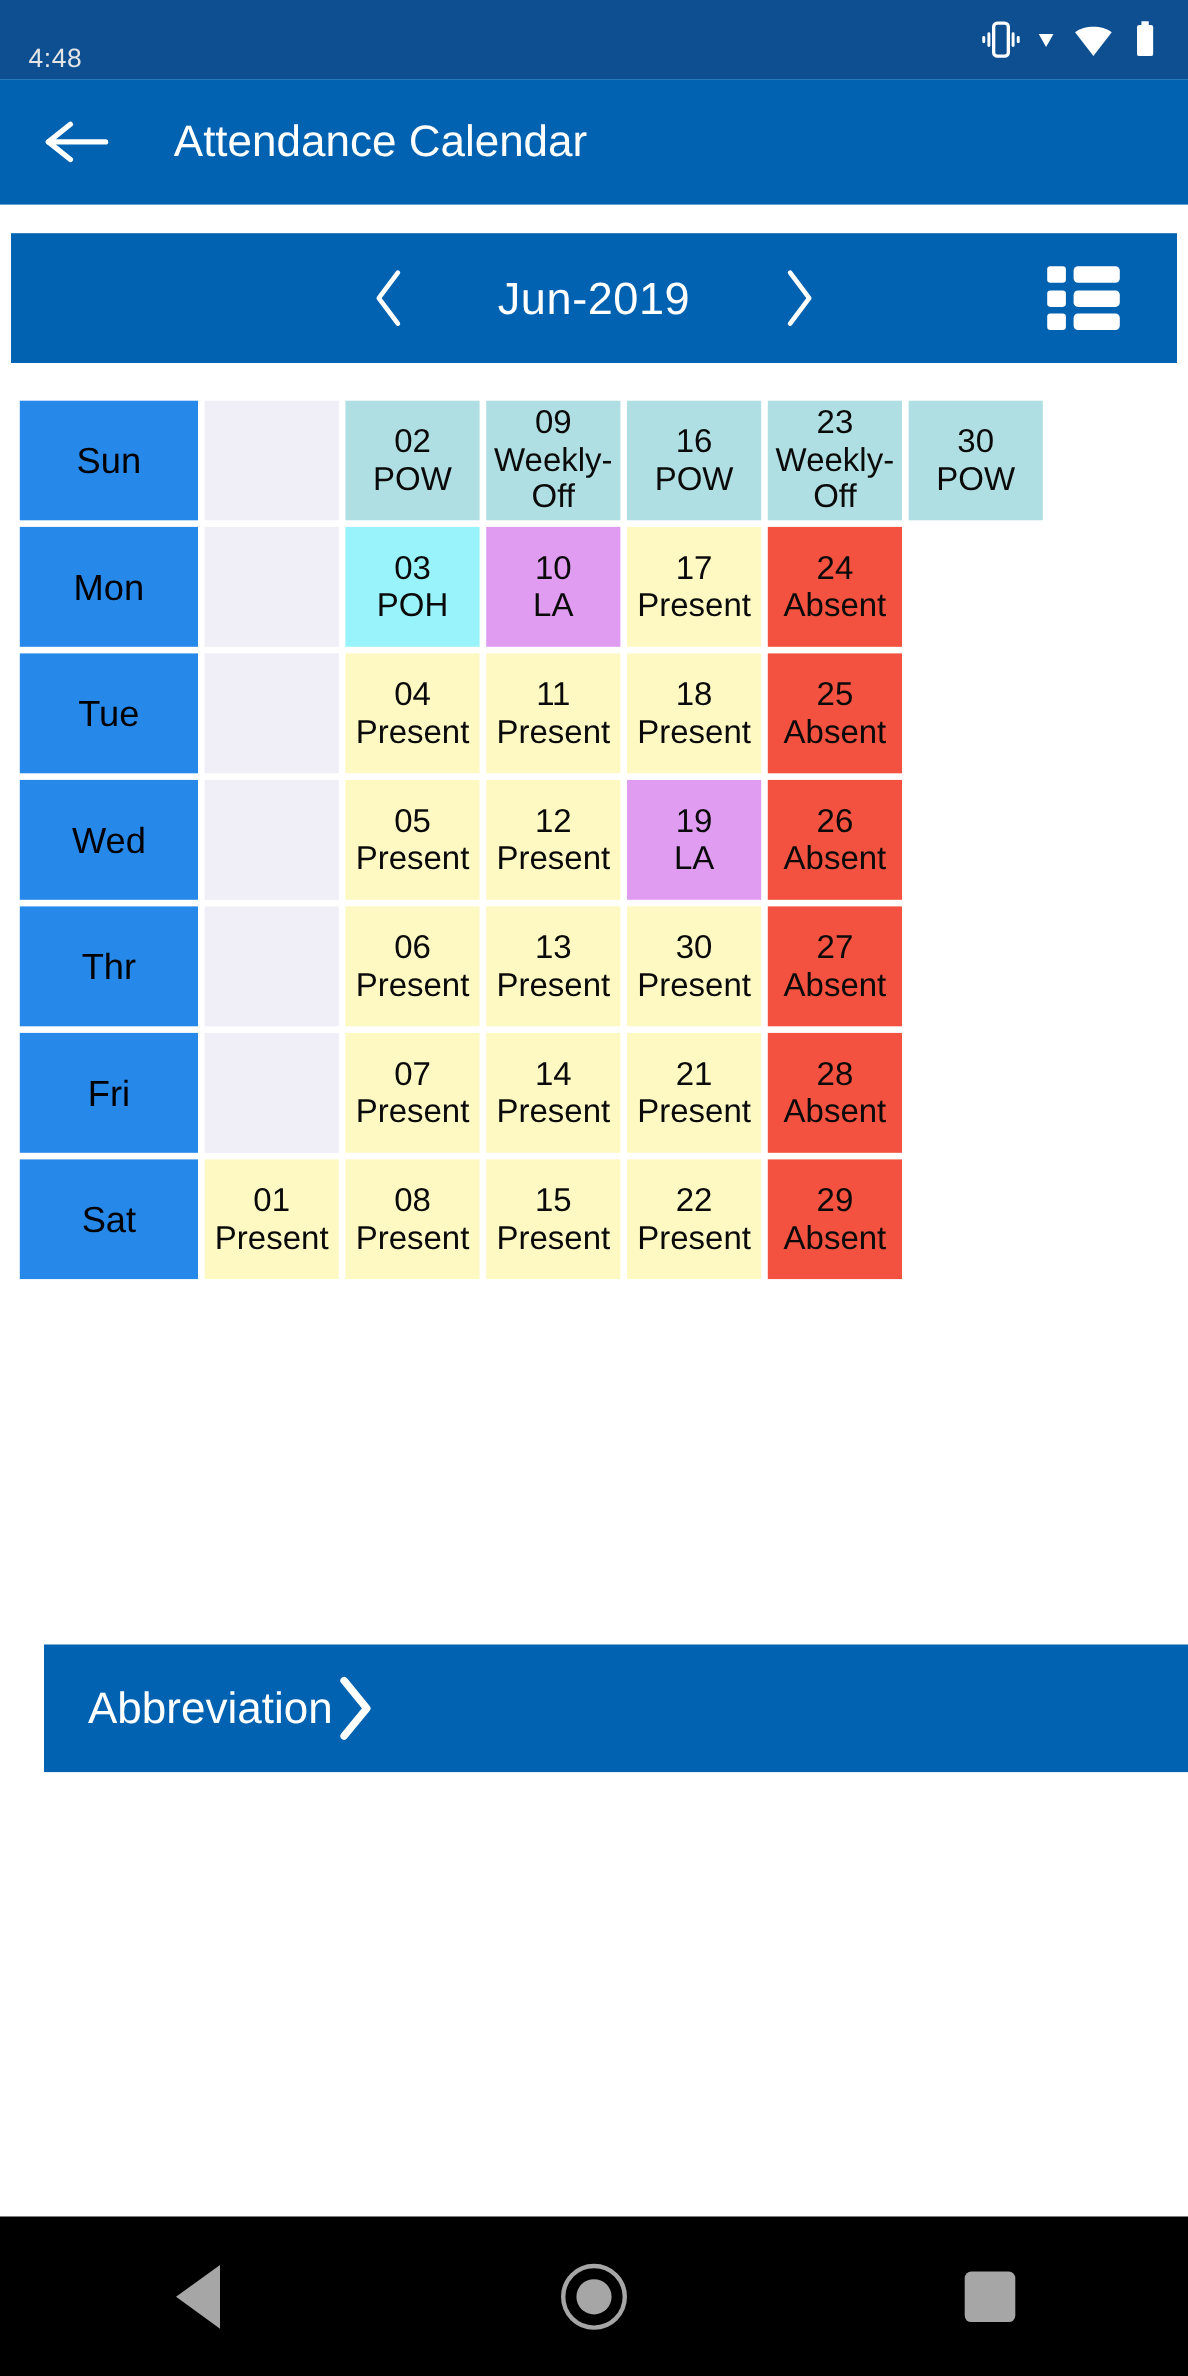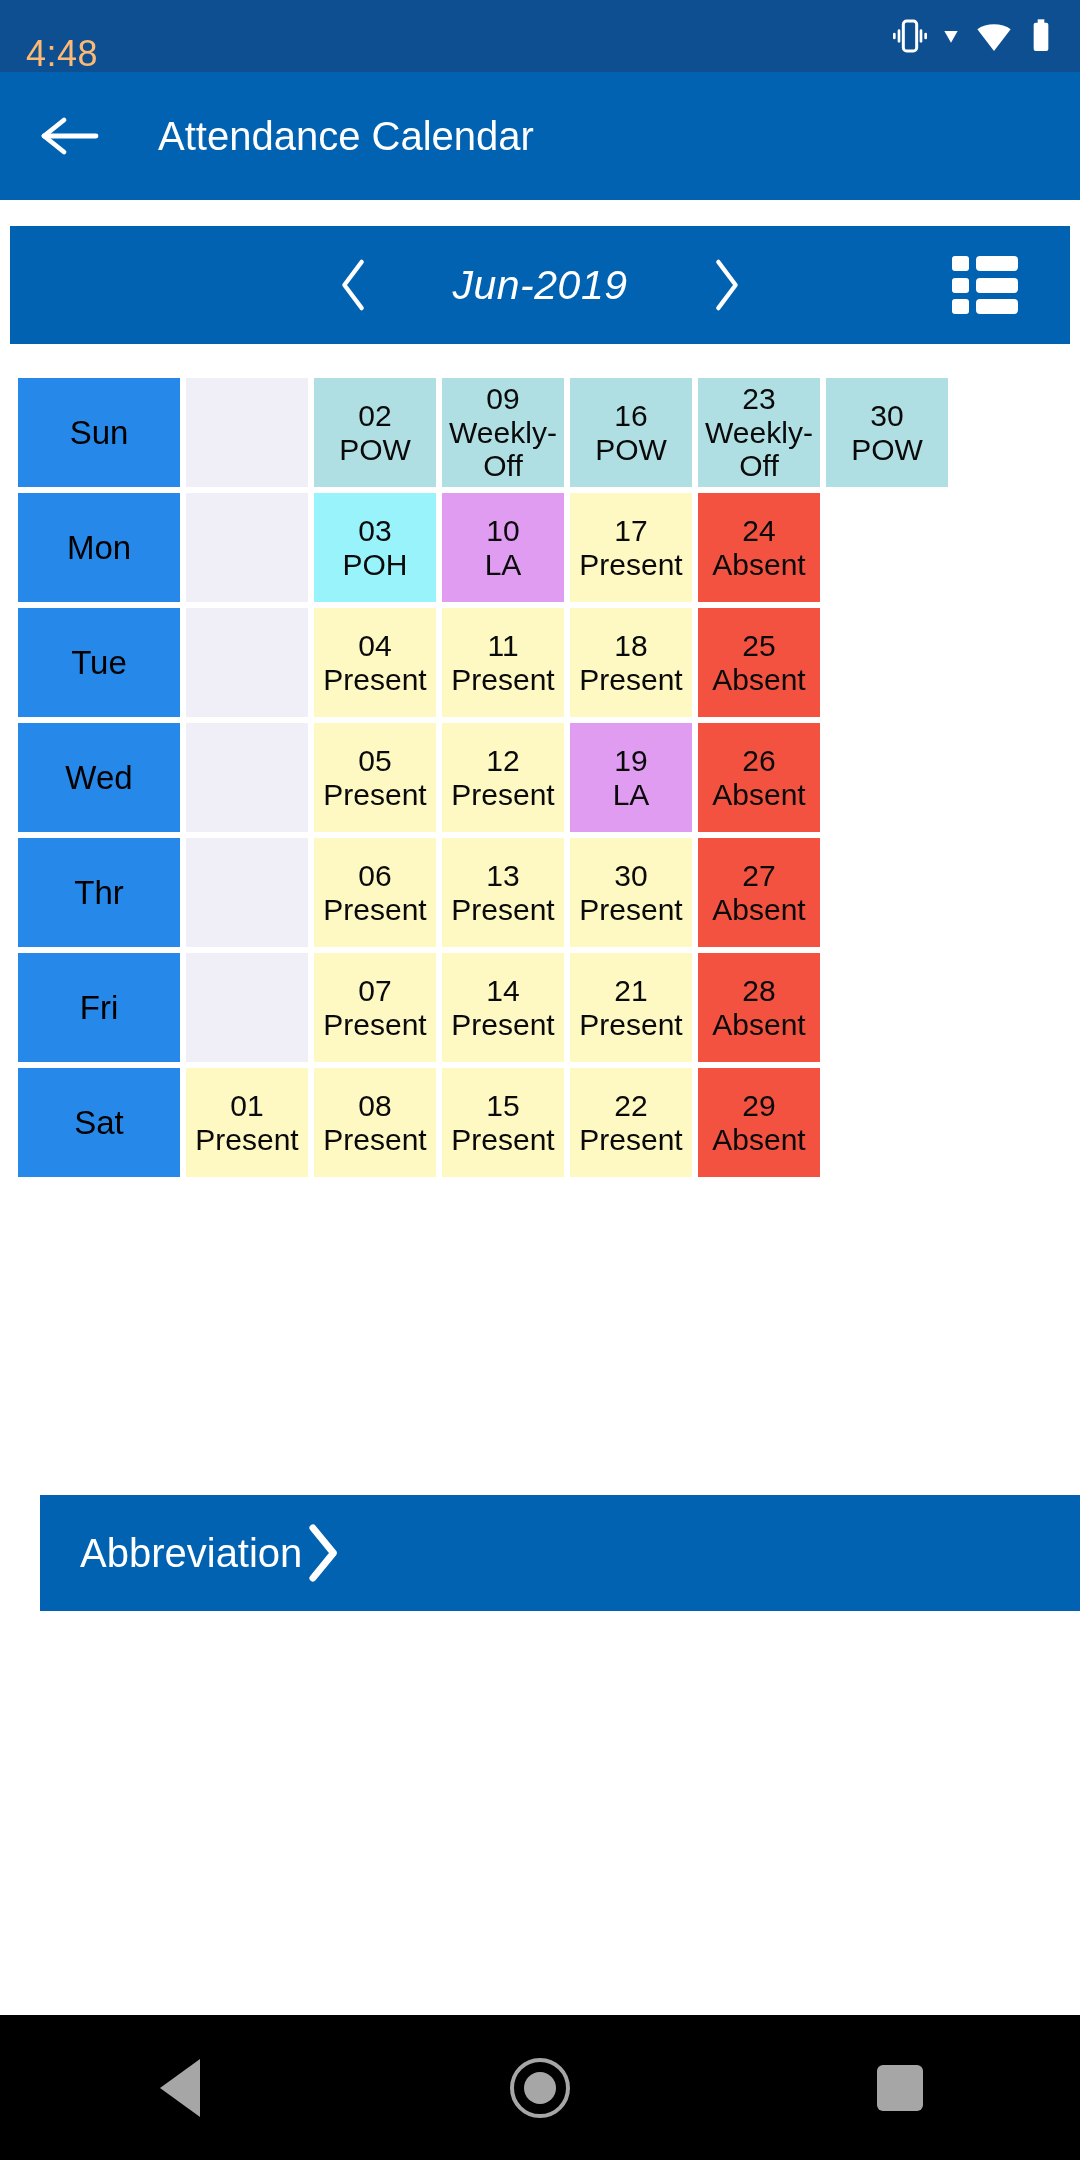--- a/index.html
+++ b/index.html
@@ -19,35 +19,35 @@
   .status-bar {
     height: 72px;
     background: #0d4f91;
     display: flex;
     align-items: center;
     justify-content: space-between;
     padding: 0 26px;
     box-sizing: border-box;
   }
   .status-time {
-    color: #fdba74;
-    font-size: 36px;
+    color: #e5e5e5;
+    font-size: 24px;
     letter-spacing: 0.5px;
     margin-top: 36px;
   }
   .status-icons {
     display: flex;
     align-items: center;
     gap: 12px;
   }
   .si { display: block; }
 
   
   .app-bar {
-    height: 128px;
+    height: 114px;
     background: #0062b1;
     display: flex;
     align-items: center;
     padding-left: 38px;
     box-sizing: border-box;
   }
   .back-arrow {
     width: 64px;
     height: 64px;
     display: flex;
@@ -59,21 +59,20 @@
     color: #ffffff;
     font-size: 40px;
     margin-left: 56px;
     white-space: nowrap;
   }
 
   
   .month-bar-wrap {
     padding: 26px 10px 12px 10px;
     box-sizing: border-box;
-    font-style: italic;
   }
   .month-bar {
     background: #0062b1;
     height: 118px;
     display: flex;
     align-items: center;
     position: relative;
   }
   .month-center {
     flex: 1;

